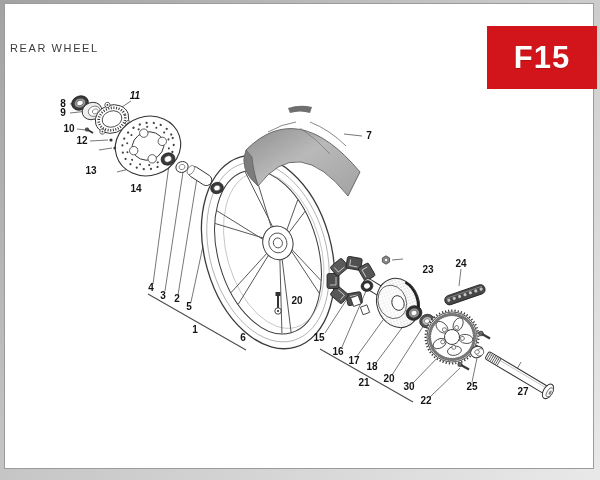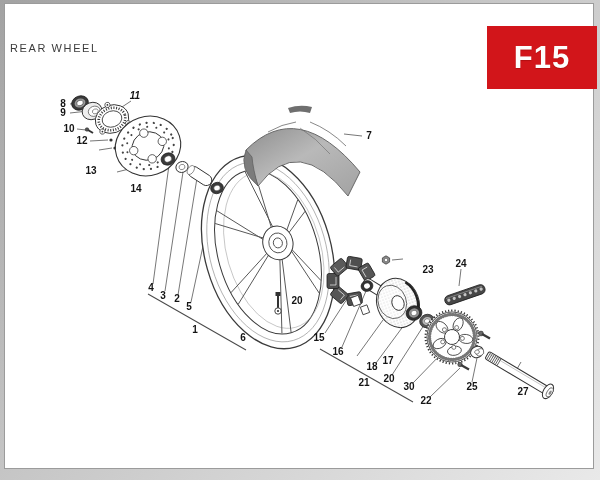--- a/index.html
+++ b/index.html
@@ -319,21 +319,21 @@
     <div class="co" style="left: 369px; top: 136px;">7</div>
     <div class="co" style="left: 63px; top: 104px;">8</div>
     <div class="co" style="left: 63px; top: 113px;">9</div>
     <div class="co" style="left: 69px; top: 129px;">10</div>
     <div class="co" style="left: 135px; top: 96px; font-style: italic;">11</div>
     <div class="co" style="left: 82px; top: 141px;">12</div>
     <div class="co" style="left: 91px; top: 149px; margin-top: 22px;">13</div>
     <div class="co" style="left: 108px; top: 189px; margin-left: 28px;">14</div>
     <div class="co" style="left: 319px; top: 338px;">15</div>
     <div class="co" style="left: 338px; top: 352px;">16</div>
-    <div class="co" style="left: 354px; top: 361px; margin-left: 34px;">17</div>
+    <div class="co" style="left: 354px; top: 361px;">17</div>
     <div class="co" style="left: 372px; top: 367px;">18</div>
     <div class="co" style="left: 389px; top: 379px;">20</div>
     <div class="co" style="left: 409px; top: 387px;">30</div>
     <div class="co" style="left: 364px; top: 383px;">21</div>
     <div class="co" style="left: 426px; top: 401px;">22</div>
     <div class="co" style="left: 428px; top: 258px; margin-top: 12px;">23</div>
     <div class="co" style="left: 461px; top: 264px;">24</div>
     <div class="co" style="left: 472px; top: 387px; text-align: center;">25</div>
     <div class="co" style="left: 297px; top: 301px;">20</div>
     <div class="co" style="left: 523px; top: 356px; margin-top: 36px;">27</div>

